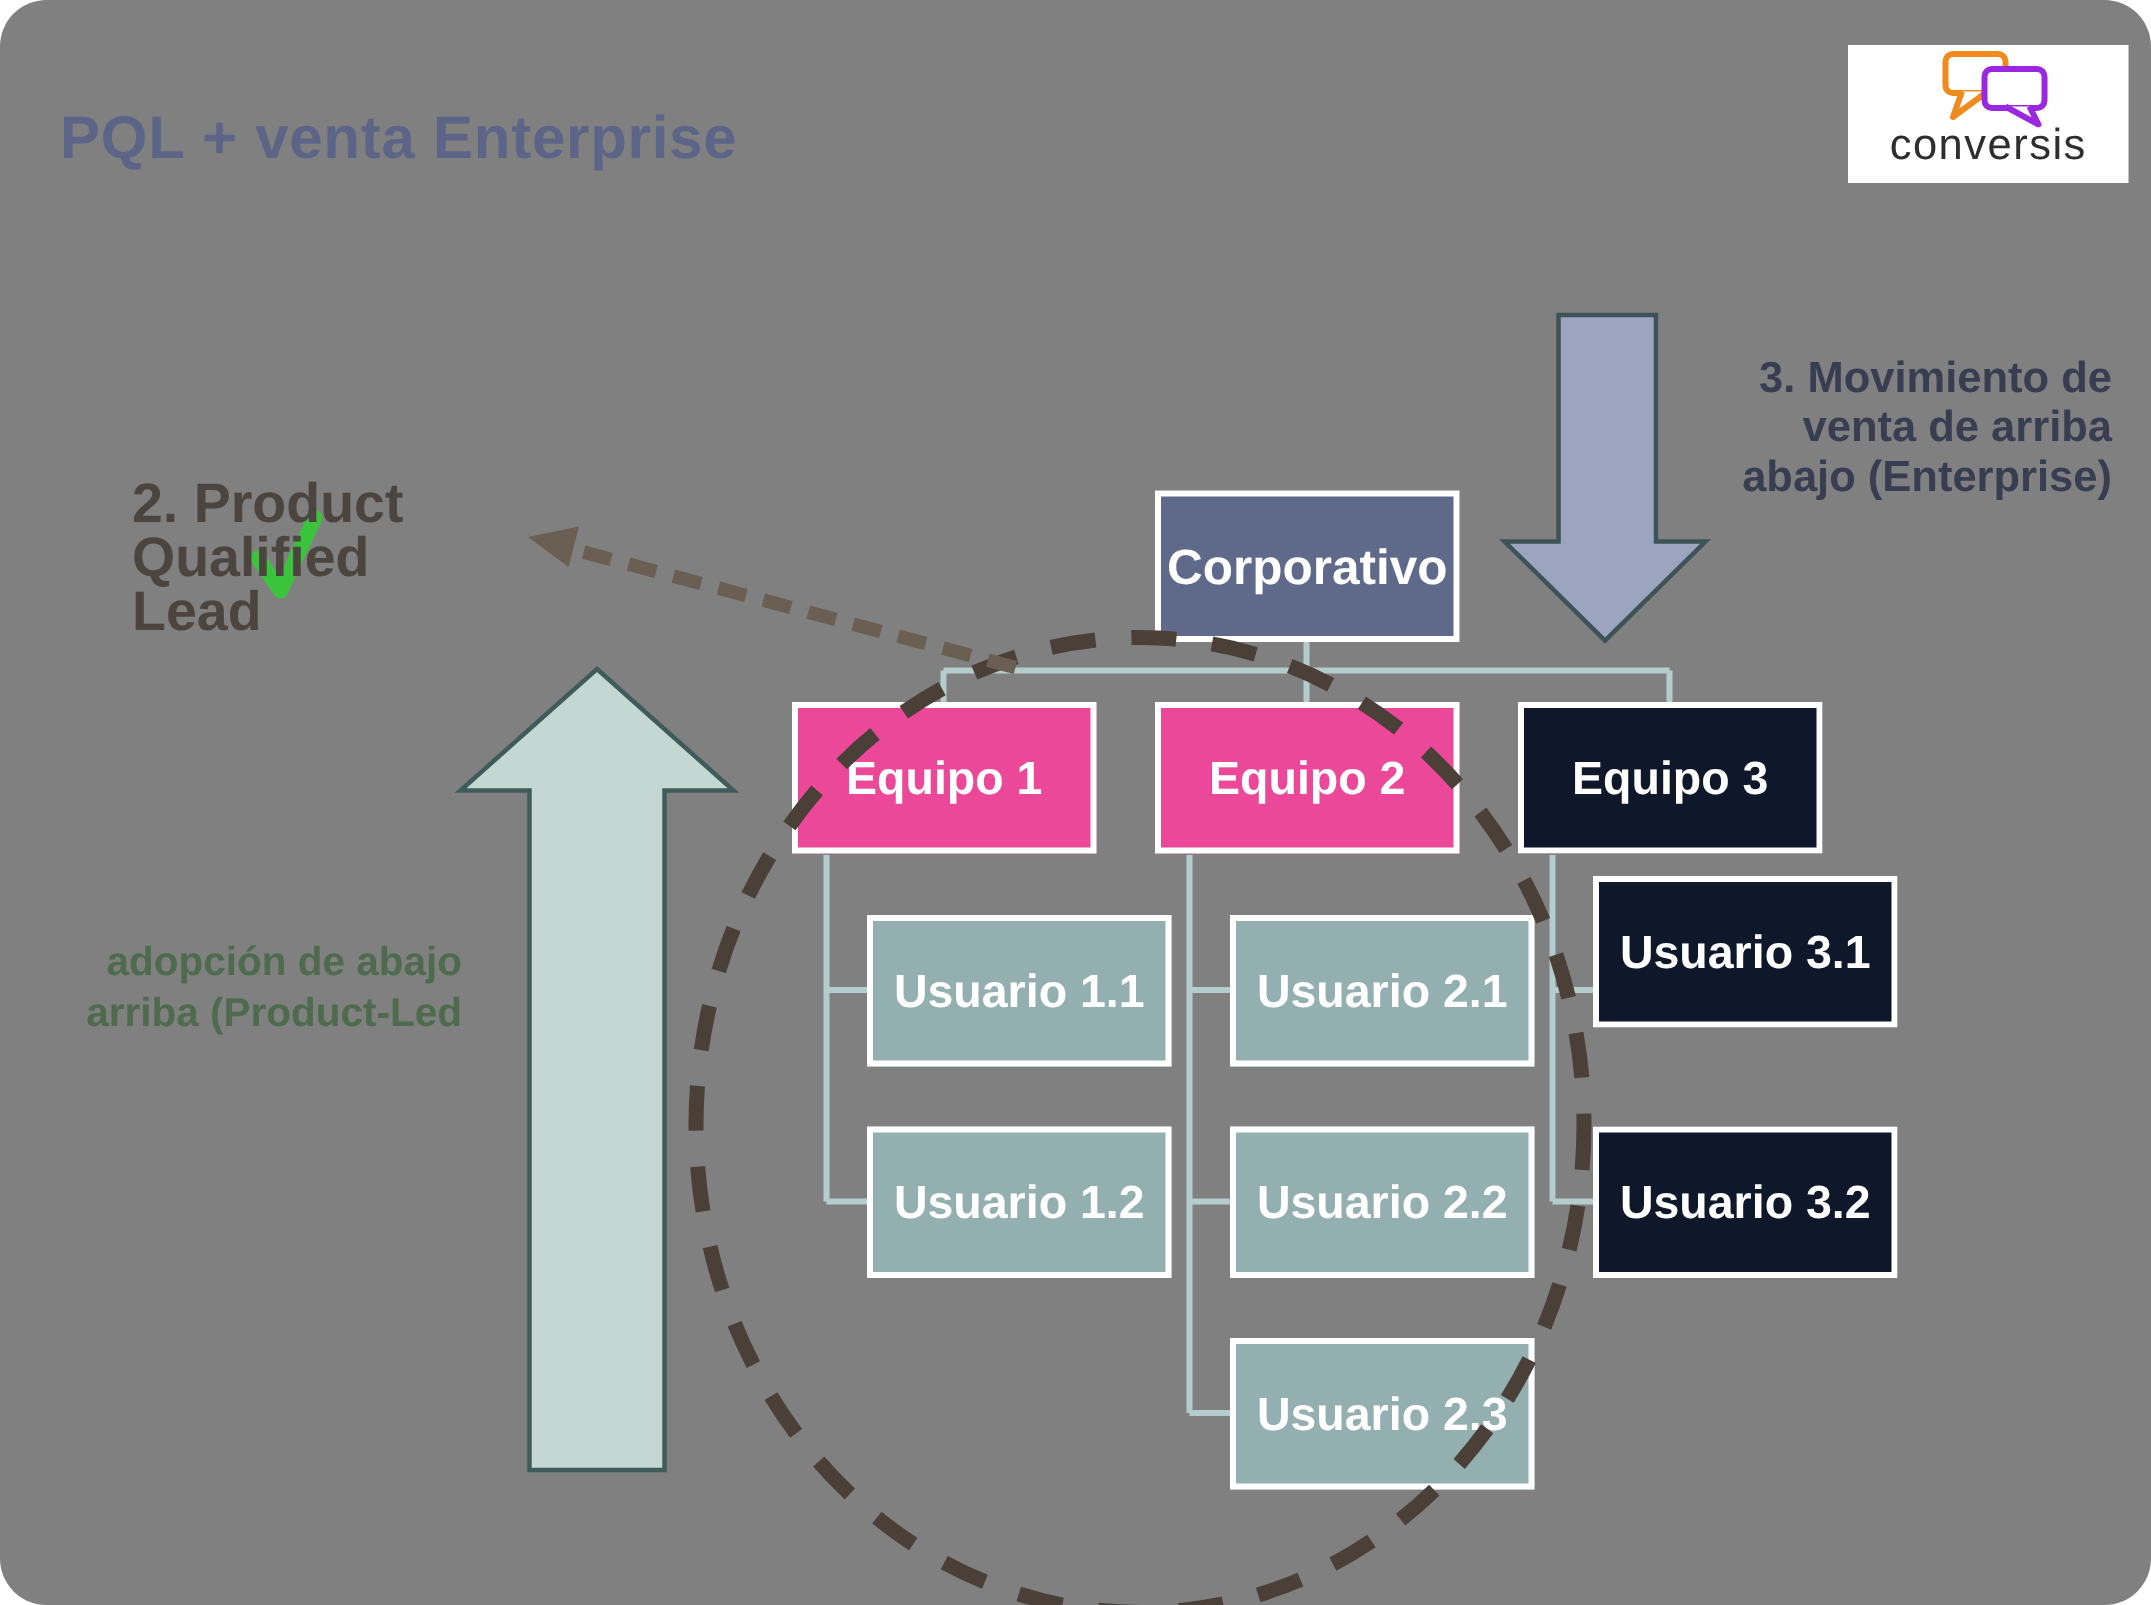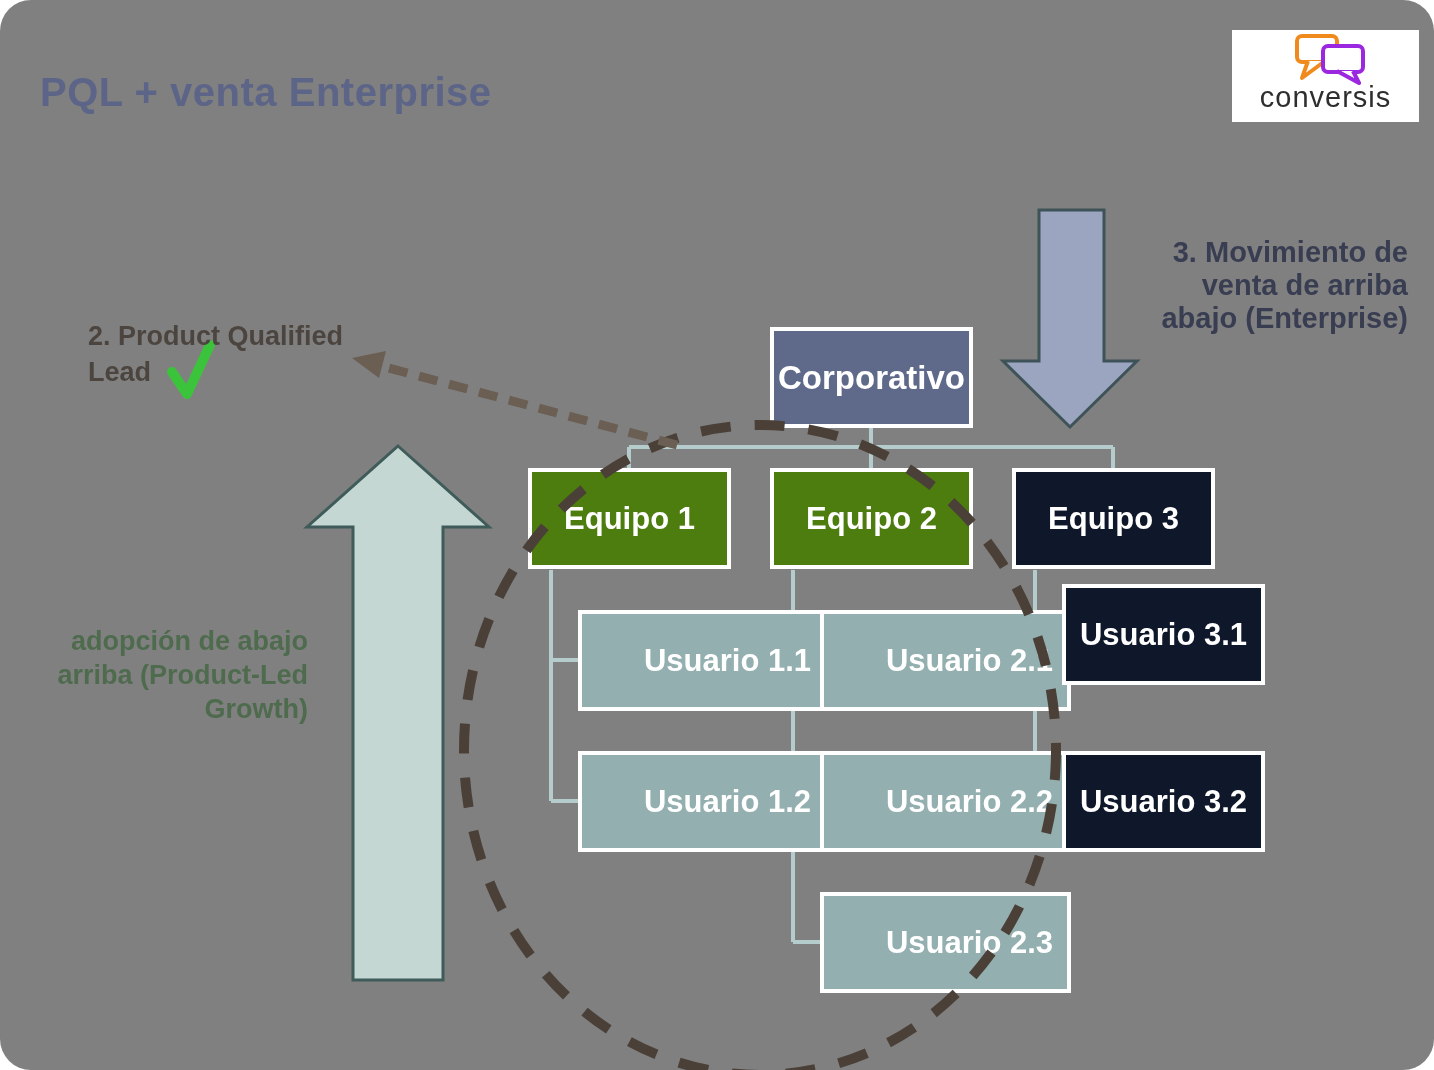--- a/index.html
+++ b/index.html
@@ -30,28 +30,28 @@
 
   
   .box{
     position:absolute;z-index:2;
     width:195px;height:93px;
     border:4px solid #ffffff;
     display:flex;align-items:center;justify-content:center;
     color:#ffffff;font-size:31px;white-space:nowrap;font-weight:bold;
   }
   .box.root{background:#5f6a8b;font-size:33px;}
-  .box.teal{background:#4d7c0f;}
-  .box.teal-light{background:#93afaf;padding-left:48px;}
+  .box.teal{background:#ec4899;}
+  .box.teal-light{background:#93afaf;}
   .box.orange{background:#0f172a;text-align:center;}
 
   
   .annotation{position:absolute;z-index:4;font-weight:bold;line-height:34px;}
   .ann-adoption{left:28px;top:624px;width:280px;text-align:right;font-size:27px;color:#4e6b4e;}
-  .ann-pql{left:88px;top:318px;width:300px;text-align:left;font-size:27px;line-height:36px;color:#4c453f;}
+  .ann-pql{left:88px;top:318px;width:300px;text-align:left;font-size:37px;line-height:36px;color:#4c453f;}
   .ann-sales{left:1148px;top:236px;width:260px;text-align:right;font-size:29px;line-height:33px;color:#383d51;}
 </style>
 </head>
 <body>
 
 <div class="slide">
 
   <svg class="layer bg-layer" viewBox="0 0 1434 1070">
     <polygon points="398,446 489,527 443,527 443,980 353,980 353,527 307,527" stroke="#3f5c5a" stroke-width="3" fill="#c4d7d3"></polygon>
     <polygon points="1039,210 1104,210 1104,361 1137,361 1070,427 1003,361 1039,361" stroke="#3e5358" stroke-width="3" fill="#9ba5bf"></polygon>
@@ -92,21 +92,20 @@
   <svg class="layer fg-layer" viewBox="0 0 1434 1070">
     <ellipse cx="760" cy="750" rx="296" ry="325" fill="none" stroke-width="10" stroke-dasharray="30 24" stroke="#4a4038"></ellipse>
     <line x1="677" y1="445" x2="385" y2="367" stroke-width="9" stroke-dasharray="19 12" stroke="#6b5e53"></line>
     <polygon points="352,358 386,351 379,378" fill="#6b5e53"></polygon>
     <path d="M172 372 L187 394 L210 345" fill="none" stroke-width="10" stroke-linecap="round" stroke-linejoin="round" stroke="#3bc43b"></path>
   </svg>
 
   <div class="annotation ann-adoption">
     <div>adopción de abajo</div>
     <div>arriba (Product-Led</div>
-    <div>Growth)</div>
   </div>
 
   <div class="annotation ann-pql">
     <div>2. Product Qualified</div>
     <div>Lead</div>
   </div>
 
   <div class="annotation ann-sales">
     <div>3. Movimiento de</div>
     <div>venta de arriba</div>

